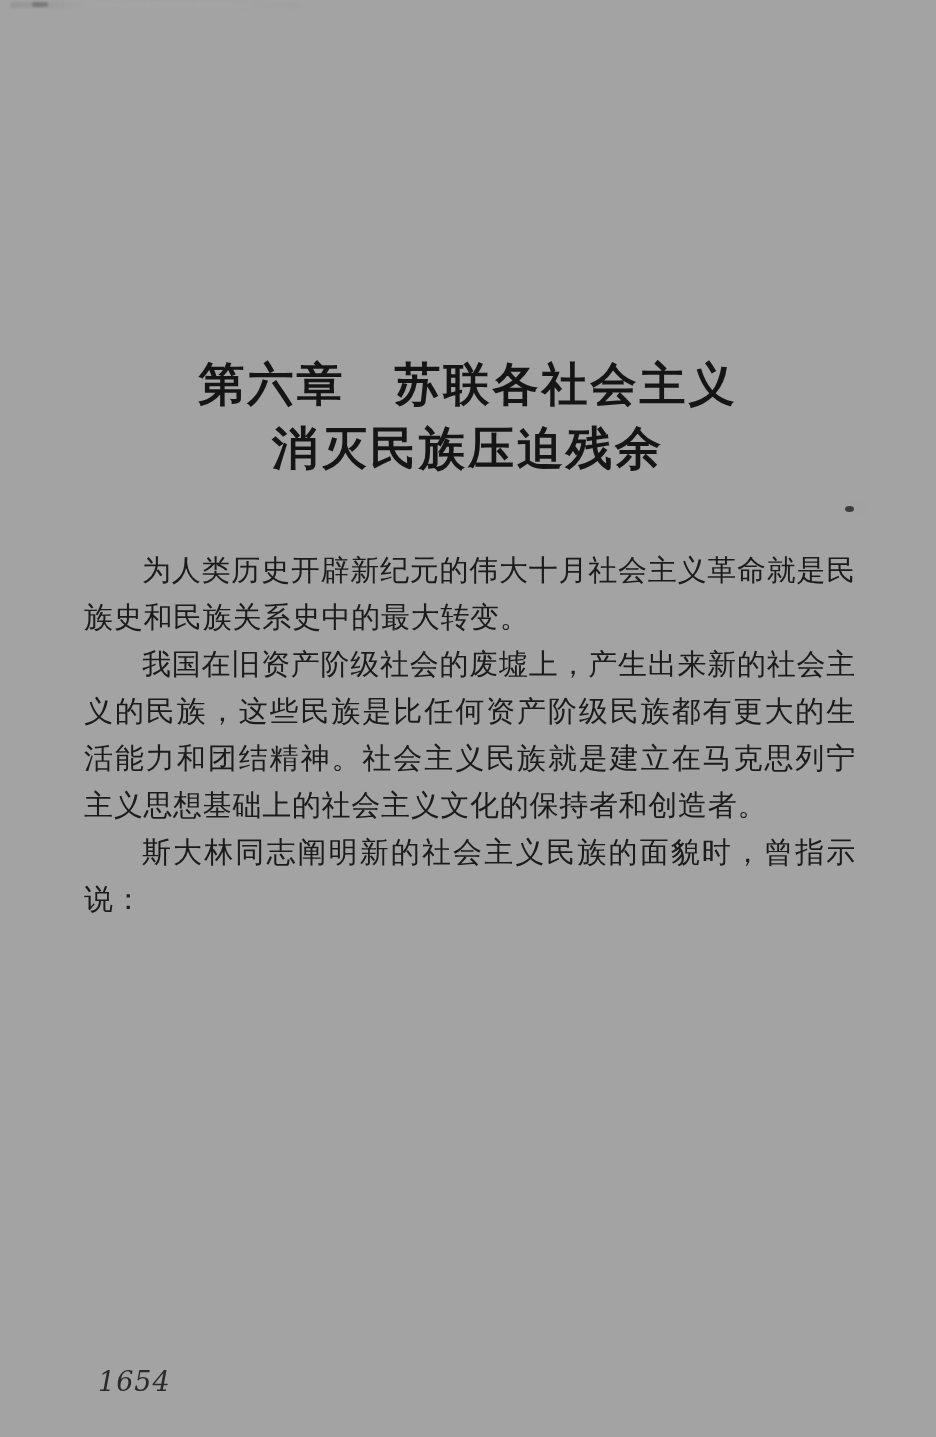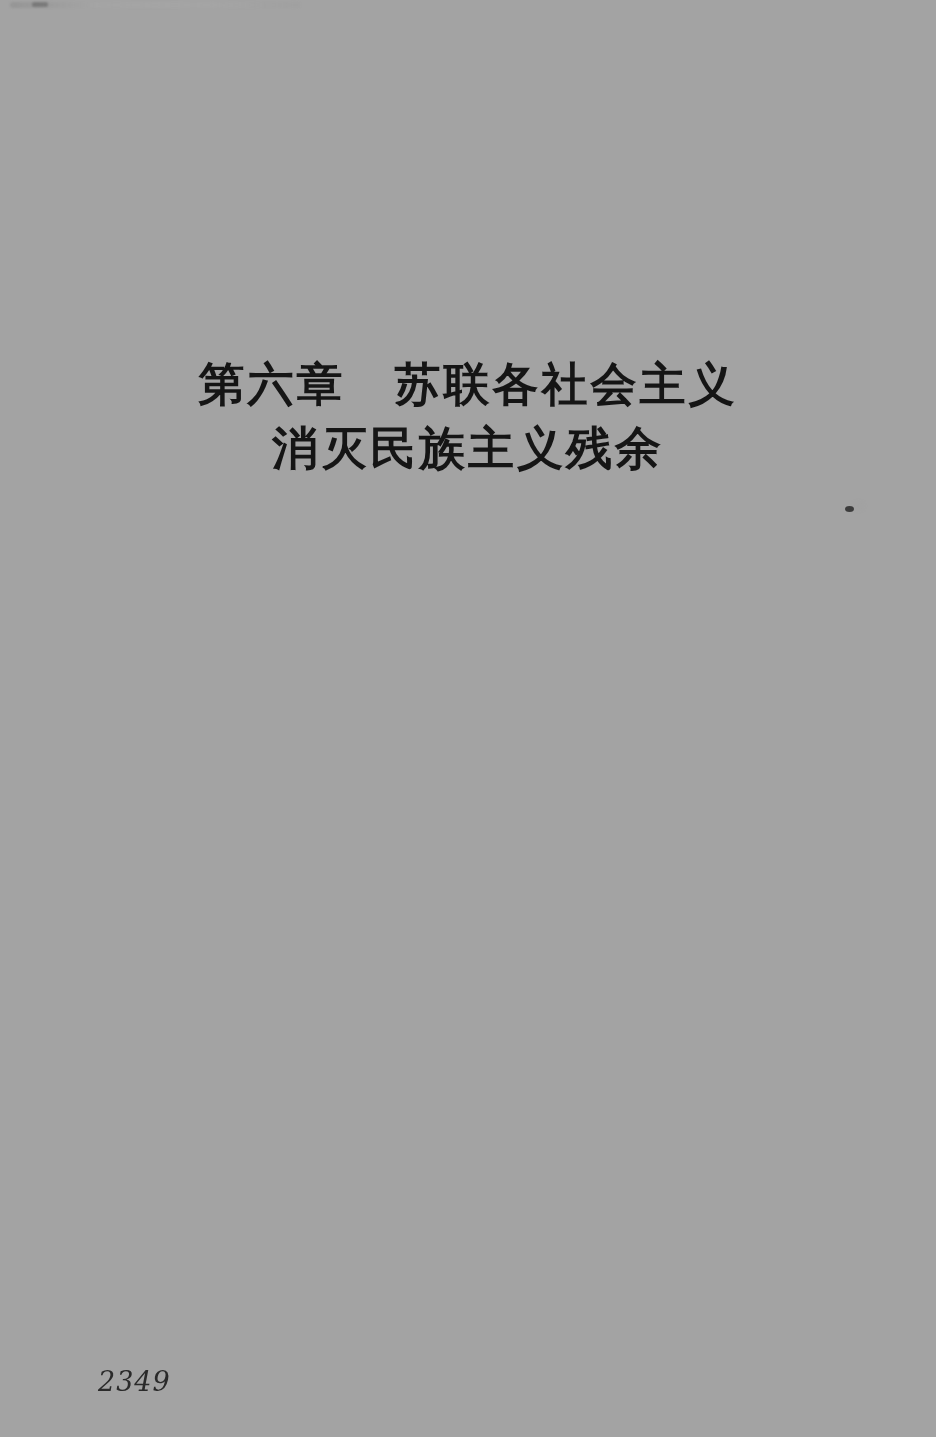--- a/index.html
+++ b/index.html
@@ -118,20 +118,25 @@
 </head>
 <body>
 
 <div class="page">
 
   <div class="artifact-topleft"></div>
   <div class="artifact-speck"></div>
 
   <h1 class="chapter-title">
     <span class="title-line">第六章　苏联各社会主义</span>
-    <span class="title-line">消灭民族主义残余</span>
+    <span class="title-line">消灭民族压迫残余</span>
   </h1>
 
+  <div class="body-block">
+    <p class="para">为人类历史开辟新纪元的伟大十月社会主义革命就是民族史和民族关系史中的最大转变。</p>
+    <p class="para">我国在旧资产阶级社会的废墟上，产生出来新的社会主义的民族，这些民族是比任何资产阶级民族都有更大的生活能力和团结精神。社会主义民族就是建立在马克思列宁主义思想基础上的社会主义文化的保持者和创造者。</p>
+    <p class="para">斯大林同志阐明新的社会主义民族的面貌时，曾指示说：</p>
+  </div>
 
 
-  <div class="page-number">2349</div>
+  <div class="page-number">1654</div>
 
 </div>
 
 </body></html>

